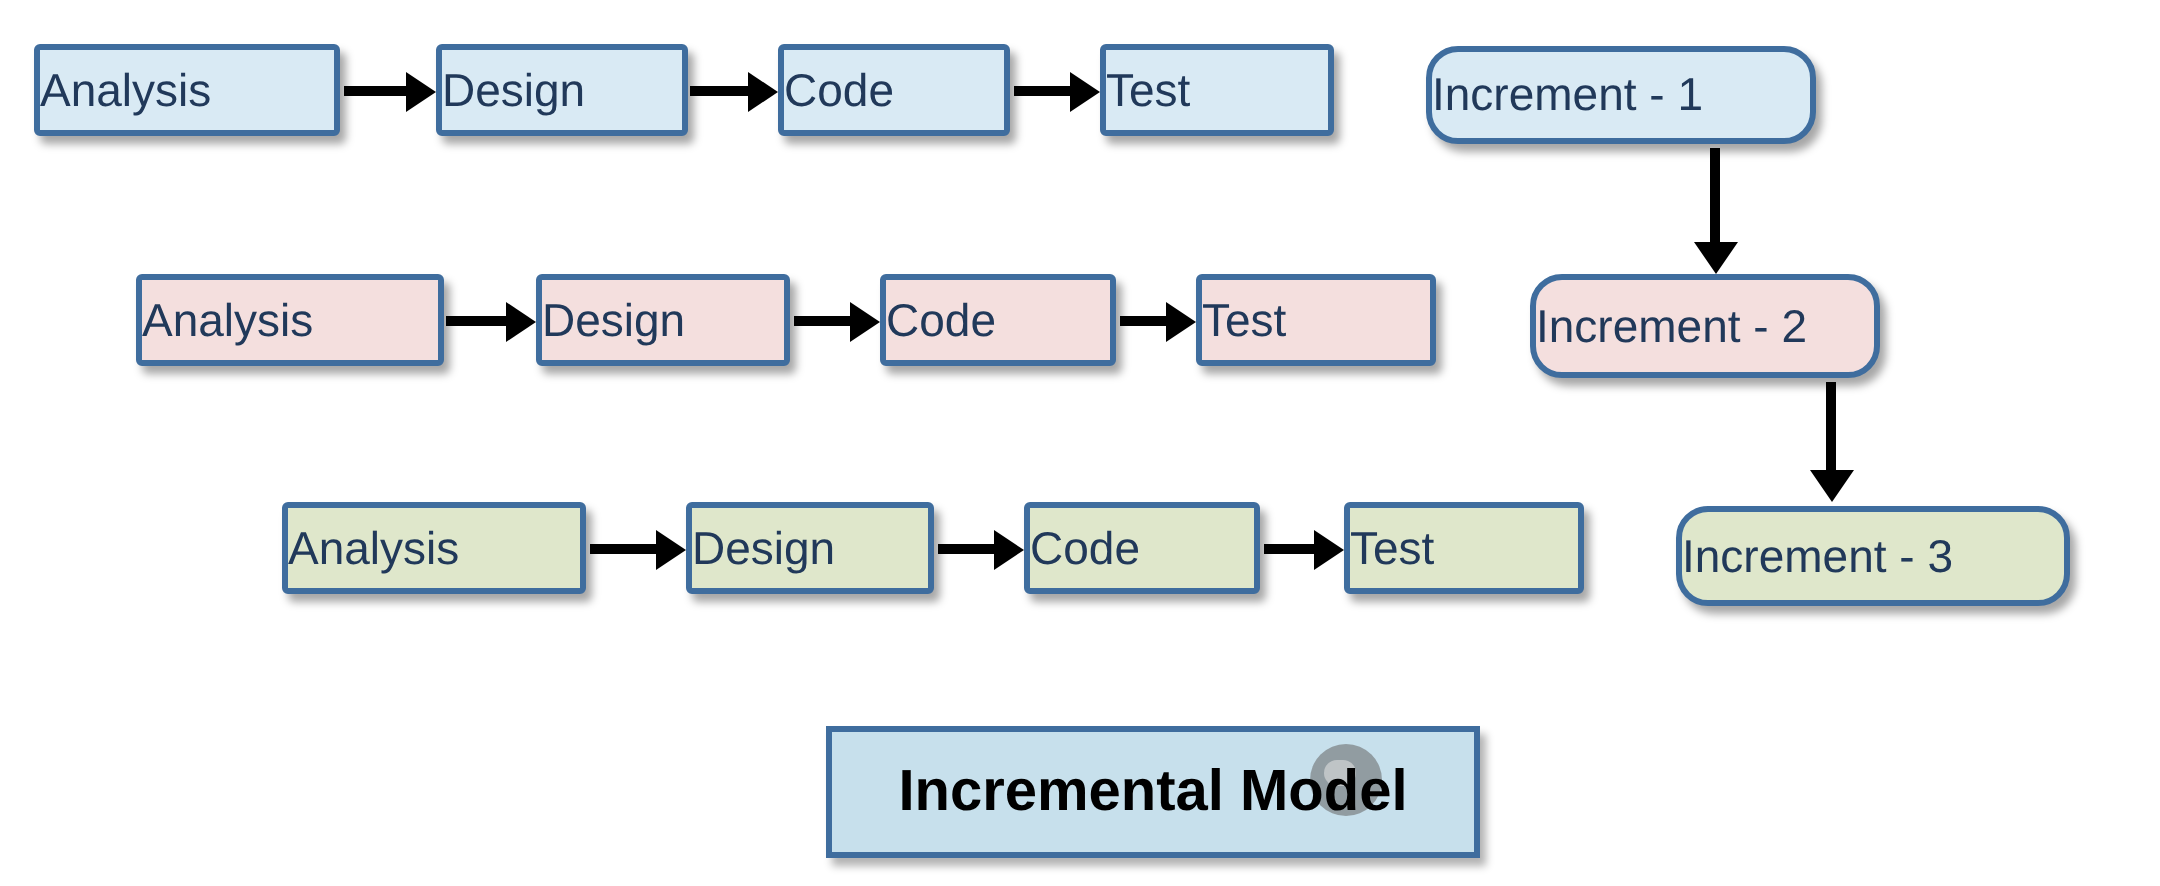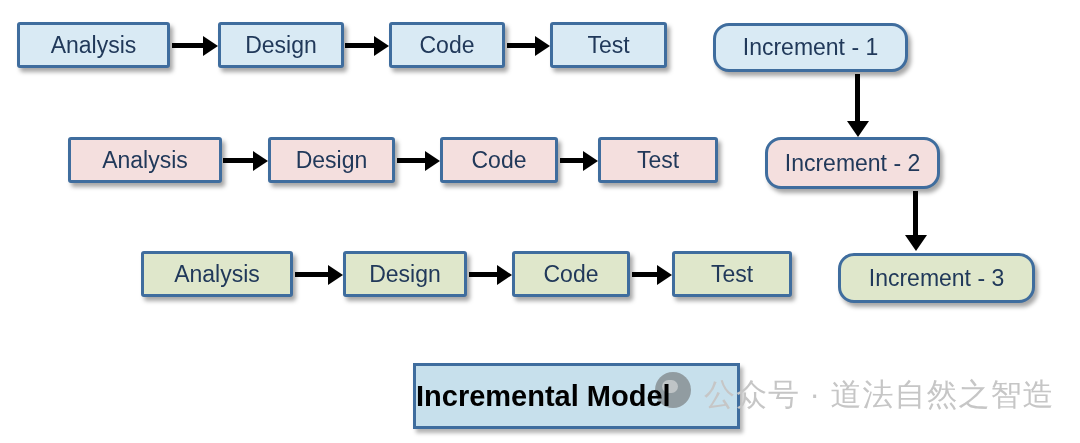--- a/index.html
+++ b/index.html
@@ -9,21 +9,21 @@
     background:#ffffff;
     overflow:hidden;
     font-family:"Liberation Sans", sans-serif;
   }
   
   .box{
     position:absolute;
     box-sizing:border-box;
     border:3px solid var(--box-border);
     border-radius:3px;
-    display:flex;align-items:center;justify-content:center;
+    display:flex;align-items:center;justify-content:flex-start;
     font-size:23px;
     color:var(--box-text);
     box-shadow:3px 4px 4px rgba(0,0,0,0.35);
     background:#fff;
   }
   .r1{background:var(--row1-fill);}
   .r2{background:var(--row2-fill);}
   .r3{background:var(--row3-fill);}
   .inc{border-radius:16px;}
   
@@ -48,21 +48,21 @@
     border-left:11px solid transparent;
     border-right:11px solid transparent;
   }
   
   .title-box{
     position:absolute;
     left:413px;top:363px;width:327px;height:66px;
     box-sizing:border-box;
     border:3px solid var(--title-border);
     background:var(--title-fill);
-    display:flex;align-items:center;
+    display:flex;align-items:center;justify-content:center;
     box-shadow:3px 4px 4px rgba(0,0,0,0.3);
   }
   .title-box .t{
     position:relative;z-index:3;
     font-size:29px;font-weight:bold;color:var(--title-text);
   }
   
   .wm-logo{
     position:absolute;left:655px;top:372px;width:36px;height:36px;
     border-radius:50%;
@@ -145,15 +145,14 @@
   <div class="varrow" style="left:913px;top:191px;height:45px"></div>
   <div class="box r3 inc" style="left:838px;top:253px;width:197px;height:50px">
     <span>Increment - 3</span>
   </div>
 
   <div class="title-box">
     <span class="t">Incremental Model</span>
   </div>
 
   <div class="wm-logo"></div>
-  <div class="wm-text">公众号 · 道法自然之智造</div>
 
 </div>
 
 </body></html>

